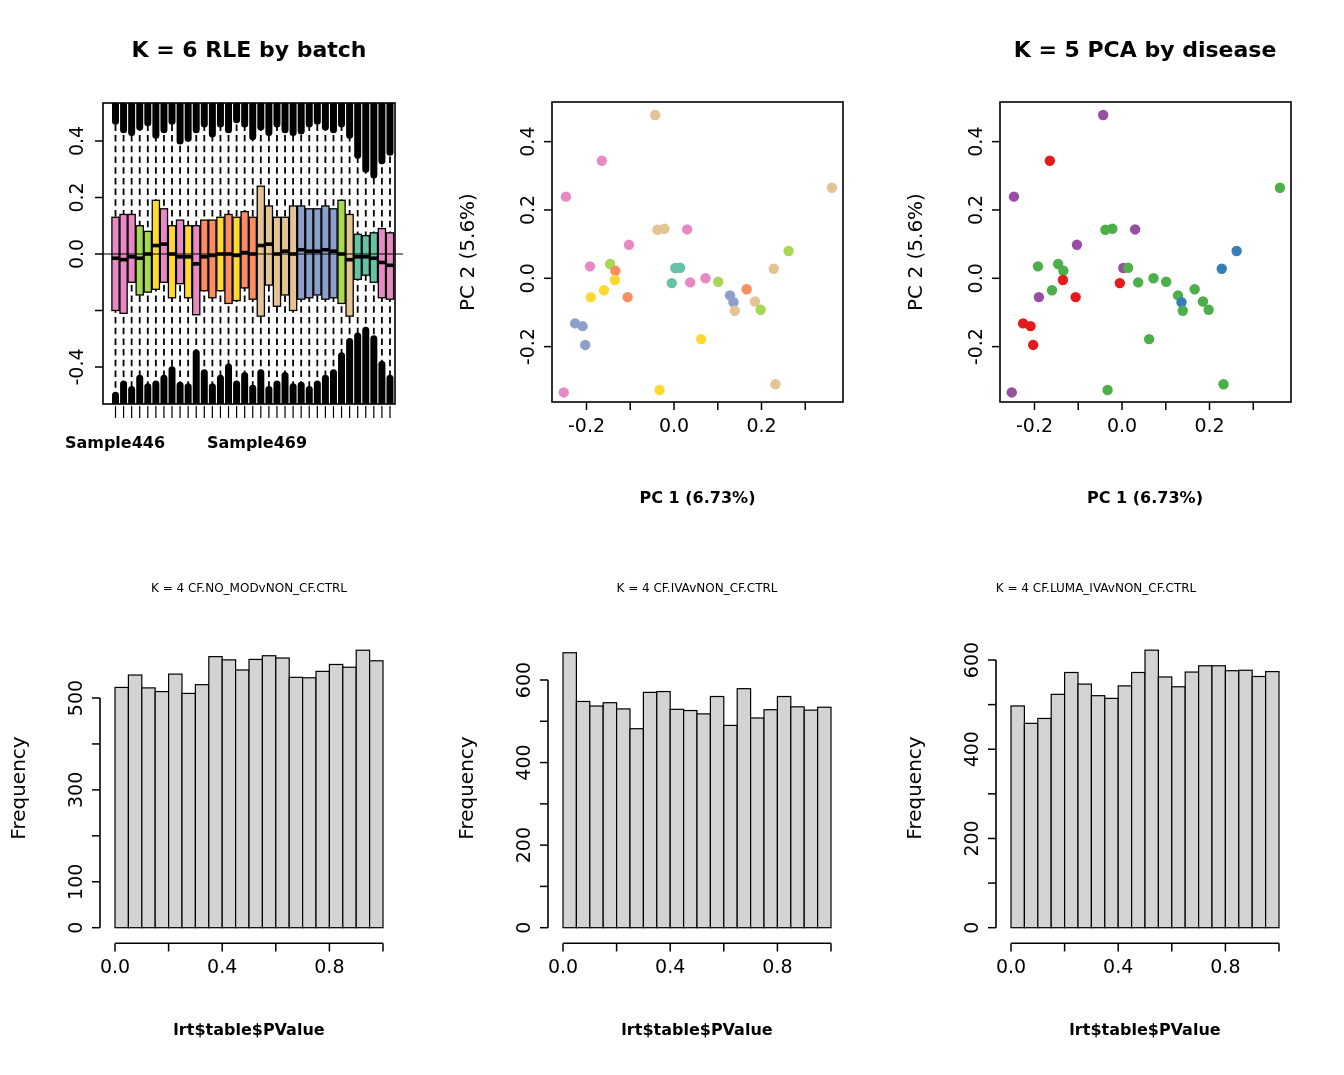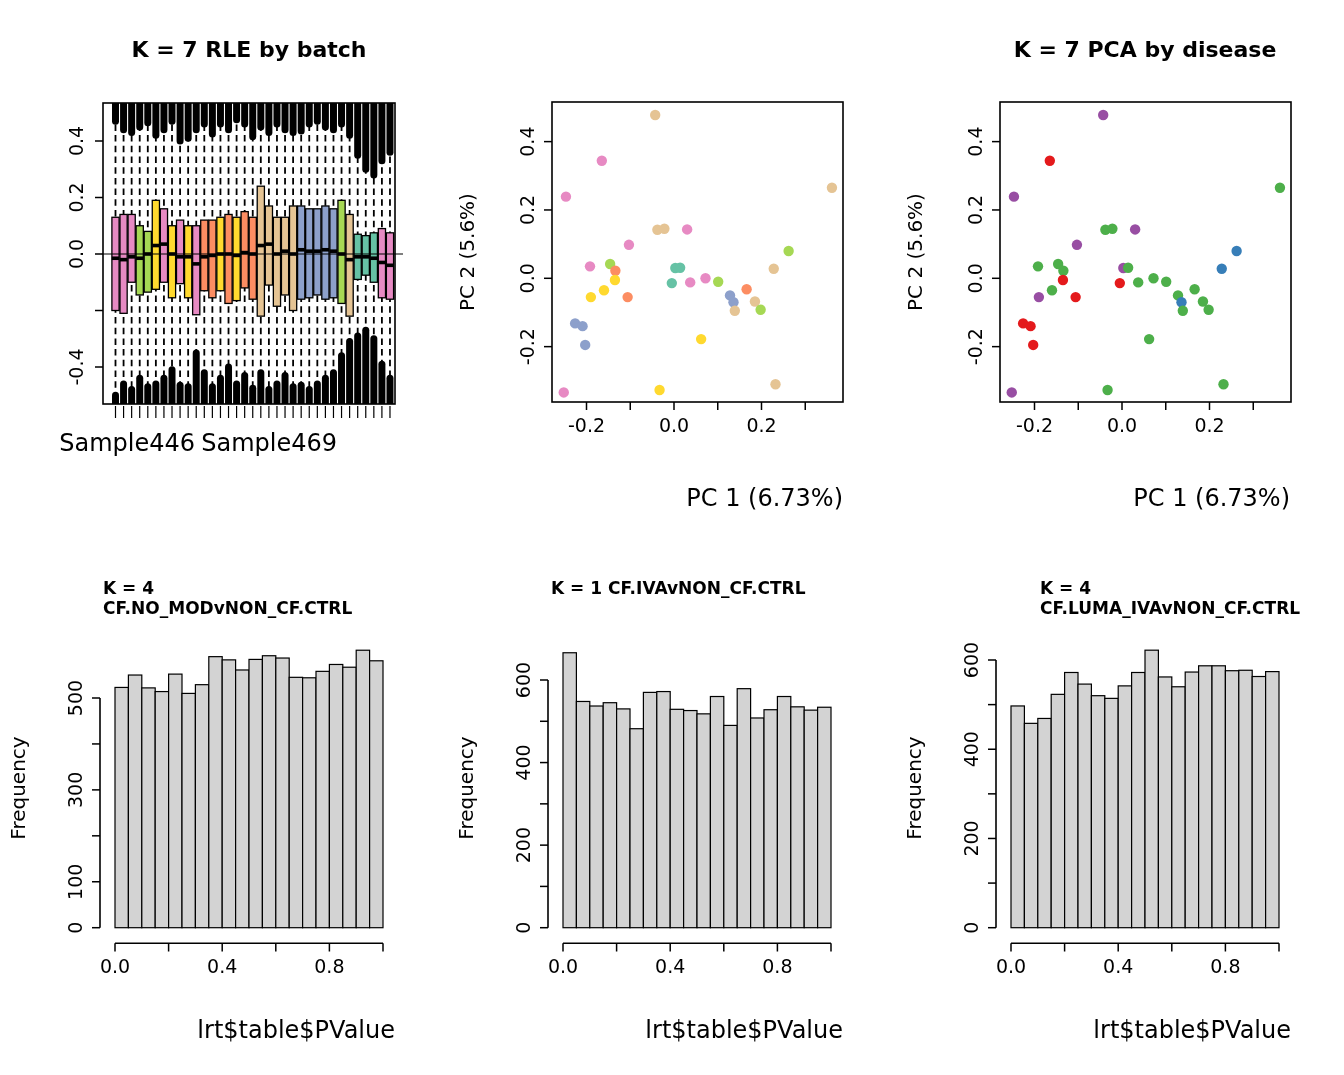--- a/index.html
+++ b/index.html
@@ -1,21 +1,21 @@
 <!DOCTYPE html>
 <html><head>
 <meta charset="utf-8">
 <style>
   html,body{margin:0;padding:0;background:#fff;}
   .fig{position:relative;width:1344px;height:1075px;background:#fff;
        font-family:"DejaVu Sans",sans-serif;color:#000;overflow:hidden;}
   svg.panel{position:absolute;overflow:visible;}
   .t1{position:absolute;text-align:center;font-weight:bold;font-size:22px;line-height:26px;}
-  .t2{position:absolute;text-align:left;font-weight:bold;font-size:17px;line-height:20px;}
-  .xl{position:absolute;text-align:right;font-size:24px;line-height:24px;}
+  .t2{position:absolute;text-align:center;font-weight:normal;font-size:12px;line-height:20px;}
+  .xl{position:absolute;text-align:center;font-size:16px;line-height:24px;font-weight:bold;}
   .yl{position:absolute;width:200px;text-align:center;font-size:20px;line-height:24px;
       transform:rotate(-90deg);}
 </style>
 </head>
 <body>
 
 <div class="fig">
   <svg class="panel" id="panel-0" style="left:0;top:0" width="448" height="545">
       <defs>
         <clipPath id="rleclip">
@@ -485,34 +485,34 @@
       <text x="115" y="428" text-anchor="middle" font-size="19" font-family="&quot;DejaVu Sans&quot;, sans-serif" fill="#000">0.0</text>
       <line x1="168.6" y1="398.3" x2="168.6" y2="406.5" stroke="#000" stroke-width="1.5"></line>
       <line x1="222.2" y1="398.3" x2="222.2" y2="406.5" stroke="#000" stroke-width="1.5"></line>
       <text x="222.2" y="428" text-anchor="middle" font-size="19" font-family="&quot;DejaVu Sans&quot;, sans-serif" fill="#000">0.4</text>
       <line x1="275.79999999999995" y1="398.3" x2="275.79999999999995" y2="406.5" stroke="#000" stroke-width="1.5"></line>
       <line x1="329.4" y1="398.3" x2="329.4" y2="406.5" stroke="#000" stroke-width="1.5"></line>
       <text x="329.4" y="428" text-anchor="middle" font-size="19" font-family="&quot;DejaVu Sans&quot;, sans-serif" fill="#000">0.8</text>
       <line x1="383" y1="398.3" x2="383" y2="406.5" stroke="#000" stroke-width="1.5"></line>
     </svg>
 
-  <div class="t1" style="left:103px;top:37px;width:292px">K = 7 RLE by batch</div>
-  <div class="t1" style="left:1000px;top:37px;width:290px">K = 7 PCA by disease</div>
+  <div class="t1" style="left:103px;top:37px;width:292px">K = 6 RLE by batch</div>
+  <div class="t1" style="left:1000px;top:37px;width:290px">K = 5 PCA by disease</div>
 
   <div class="xl" style="left:35px;top:431px;width:160px">Sample446</div>
   <div class="xl" style="left:177px;top:431px;width:160px">Sample469</div>
 
   <div class="xl" style="left:552px;top:486px;width:291px">PC 1 (6.73%)</div>
   <div class="xl" style="left:1000px;top:486px;width:290px">PC 1 (6.73%)</div>
   <div class="yl" style="left:367px;top:240px">PC 2 (5.6%)</div>
   <div class="yl" style="left:815px;top:240px">PC 2 (5.6%)</div>
 
   <div class="t2" style="left:103px;top:578px;width:292px">K = 4 CF.NO_MODvNON_CF.CTRL</div>
-  <div class="t2" style="left:551px;top:578px;width:292px">K = 1 CF.IVAvNON_CF.CTRL</div>
-  <div class="t2" style="left:1040px;top:578px;width:292px">K = 4 CF.LUMA_IVAvNON_CF.CTRL</div>
+  <div class="t2" style="left:551px;top:578px;width:292px">K = 4 CF.IVAvNON_CF.CTRL</div>
+  <div class="t2" style="left:950px;top:578px;width:292px">K = 4 CF.LUMA_IVAvNON_CF.CTRL</div>
 
   <div class="yl" style="left:-82px;top:776px">Frequency</div>
   <div class="yl" style="left:366px;top:776px">Frequency</div>
   <div class="yl" style="left:814px;top:776px">Frequency</div>
 
   <div class="xl" style="left:103px;top:1018px;width:292px">lrt$table$PValue</div>
   <div class="xl" style="left:551px;top:1018px;width:292px">lrt$table$PValue</div>
   <div class="xl" style="left:999px;top:1018px;width:292px">lrt$table$PValue</div>
 </div>
 

